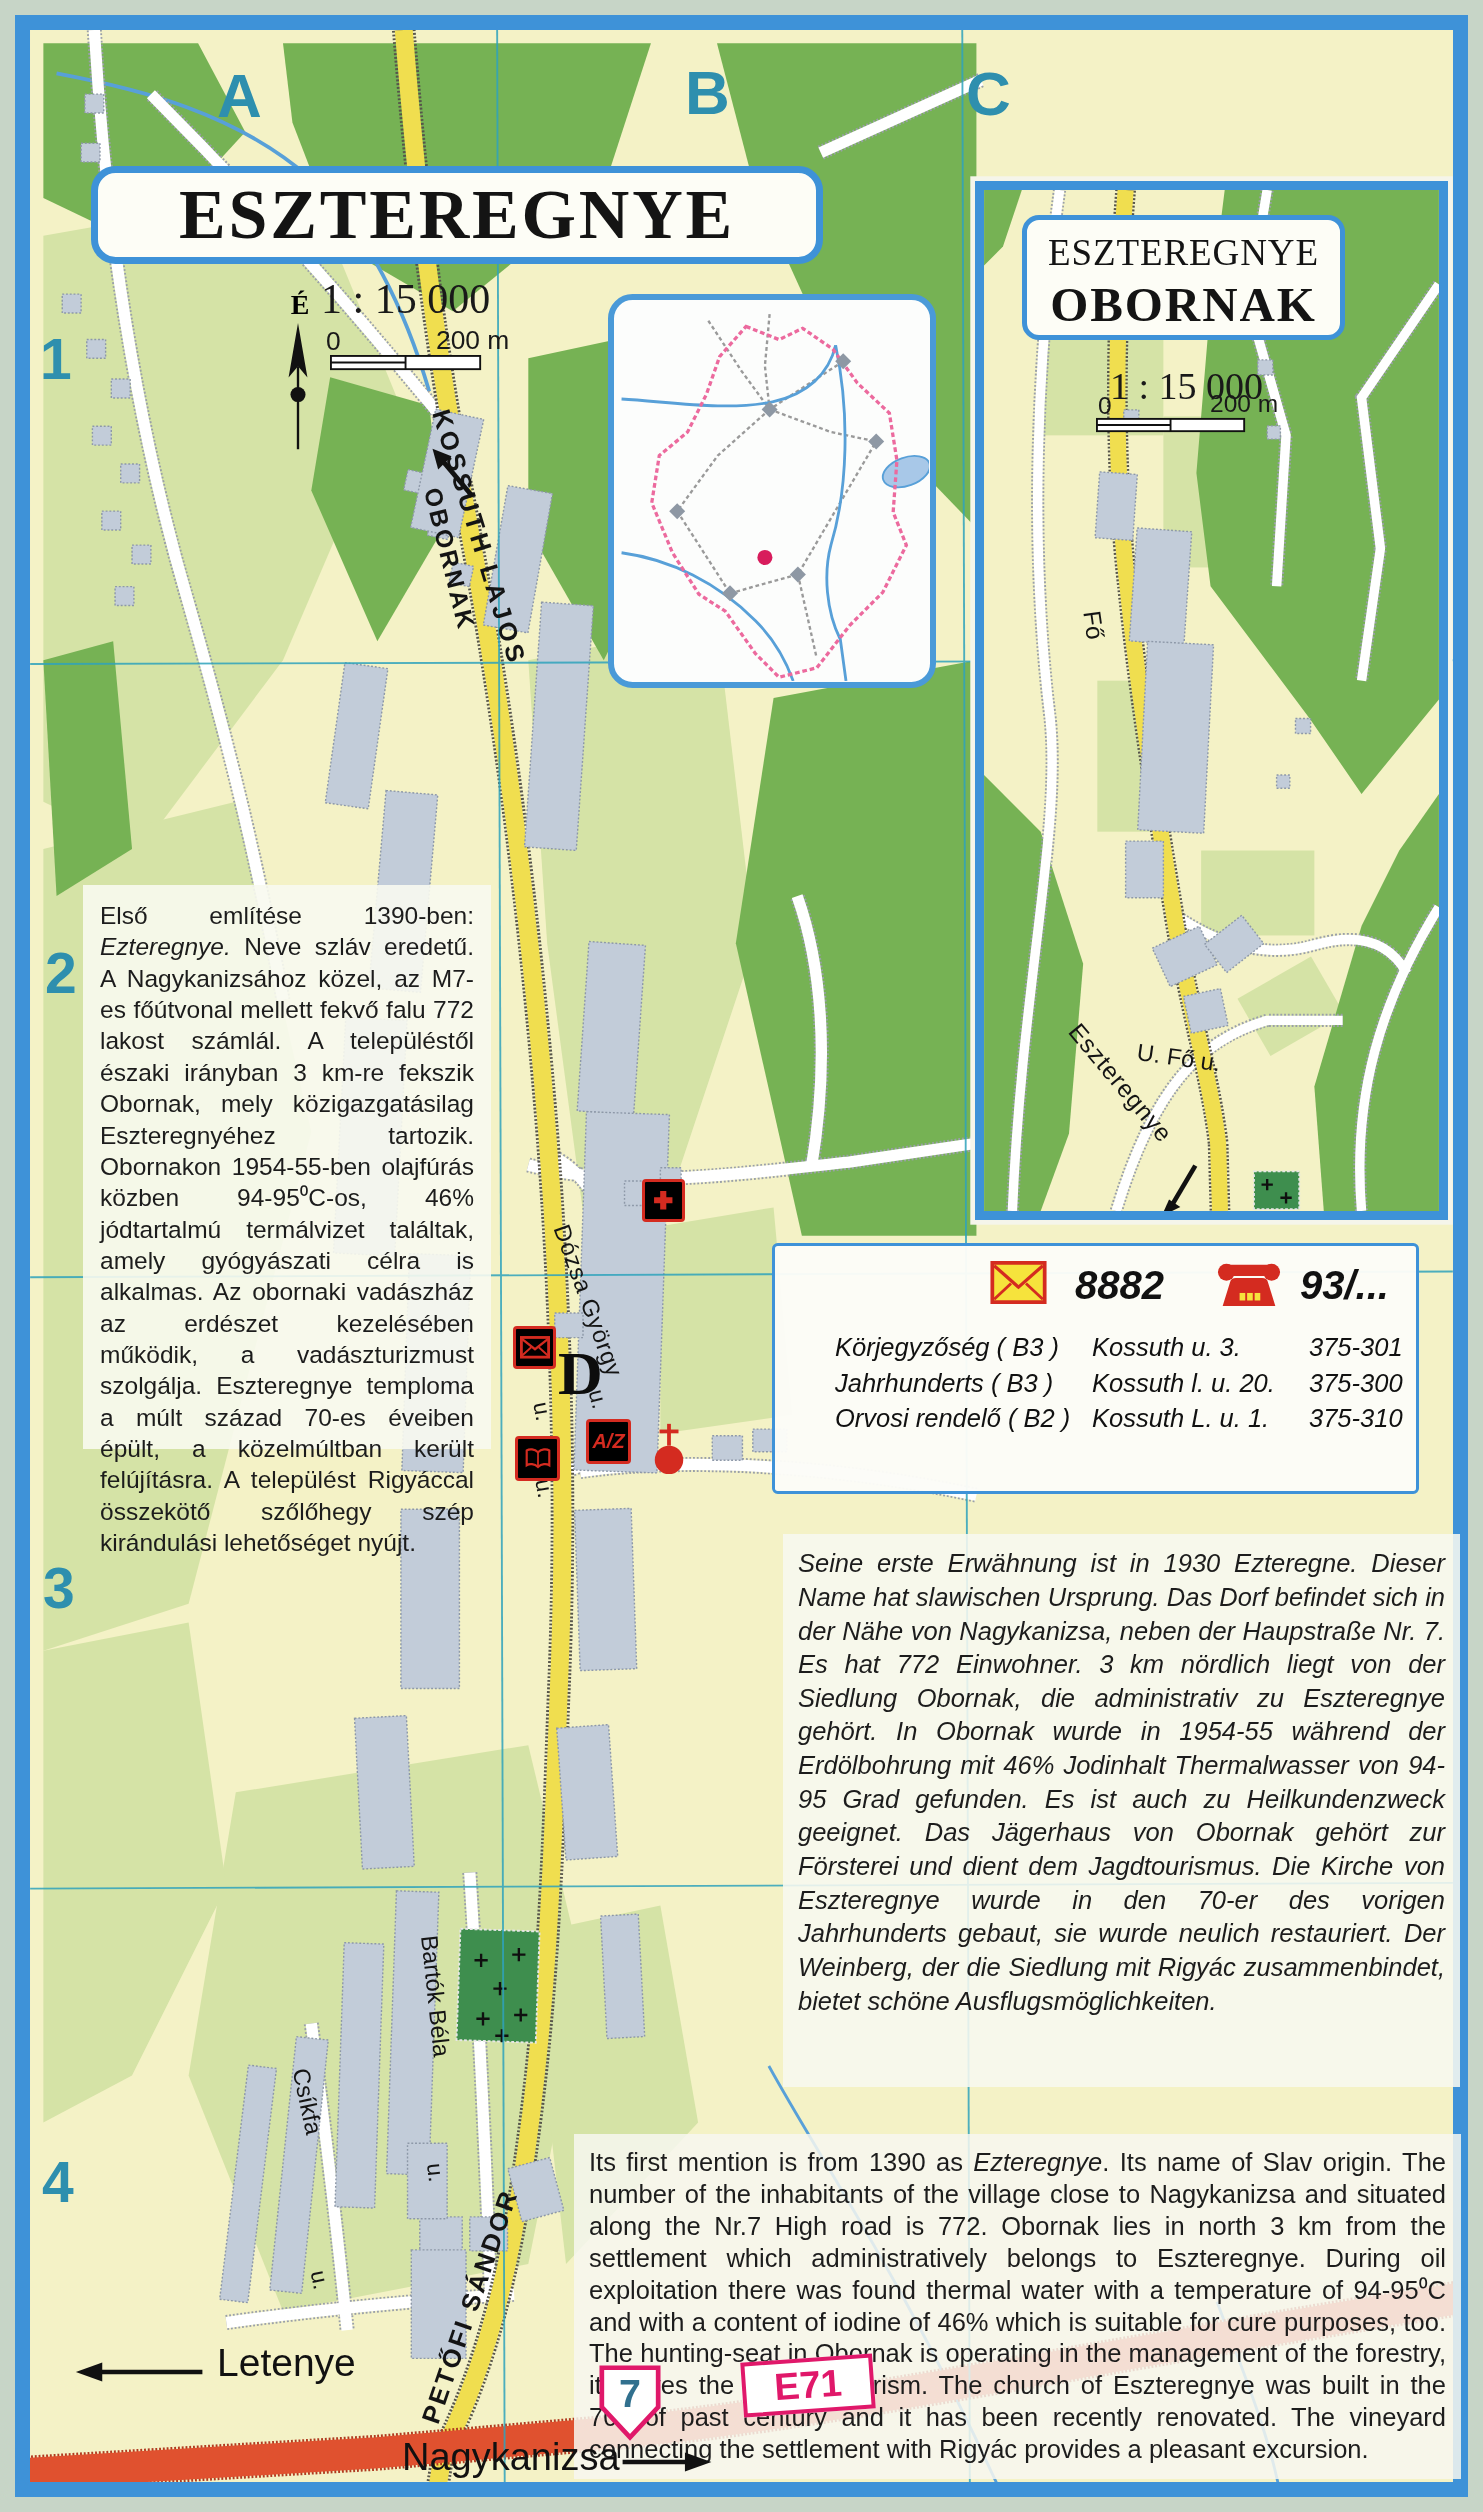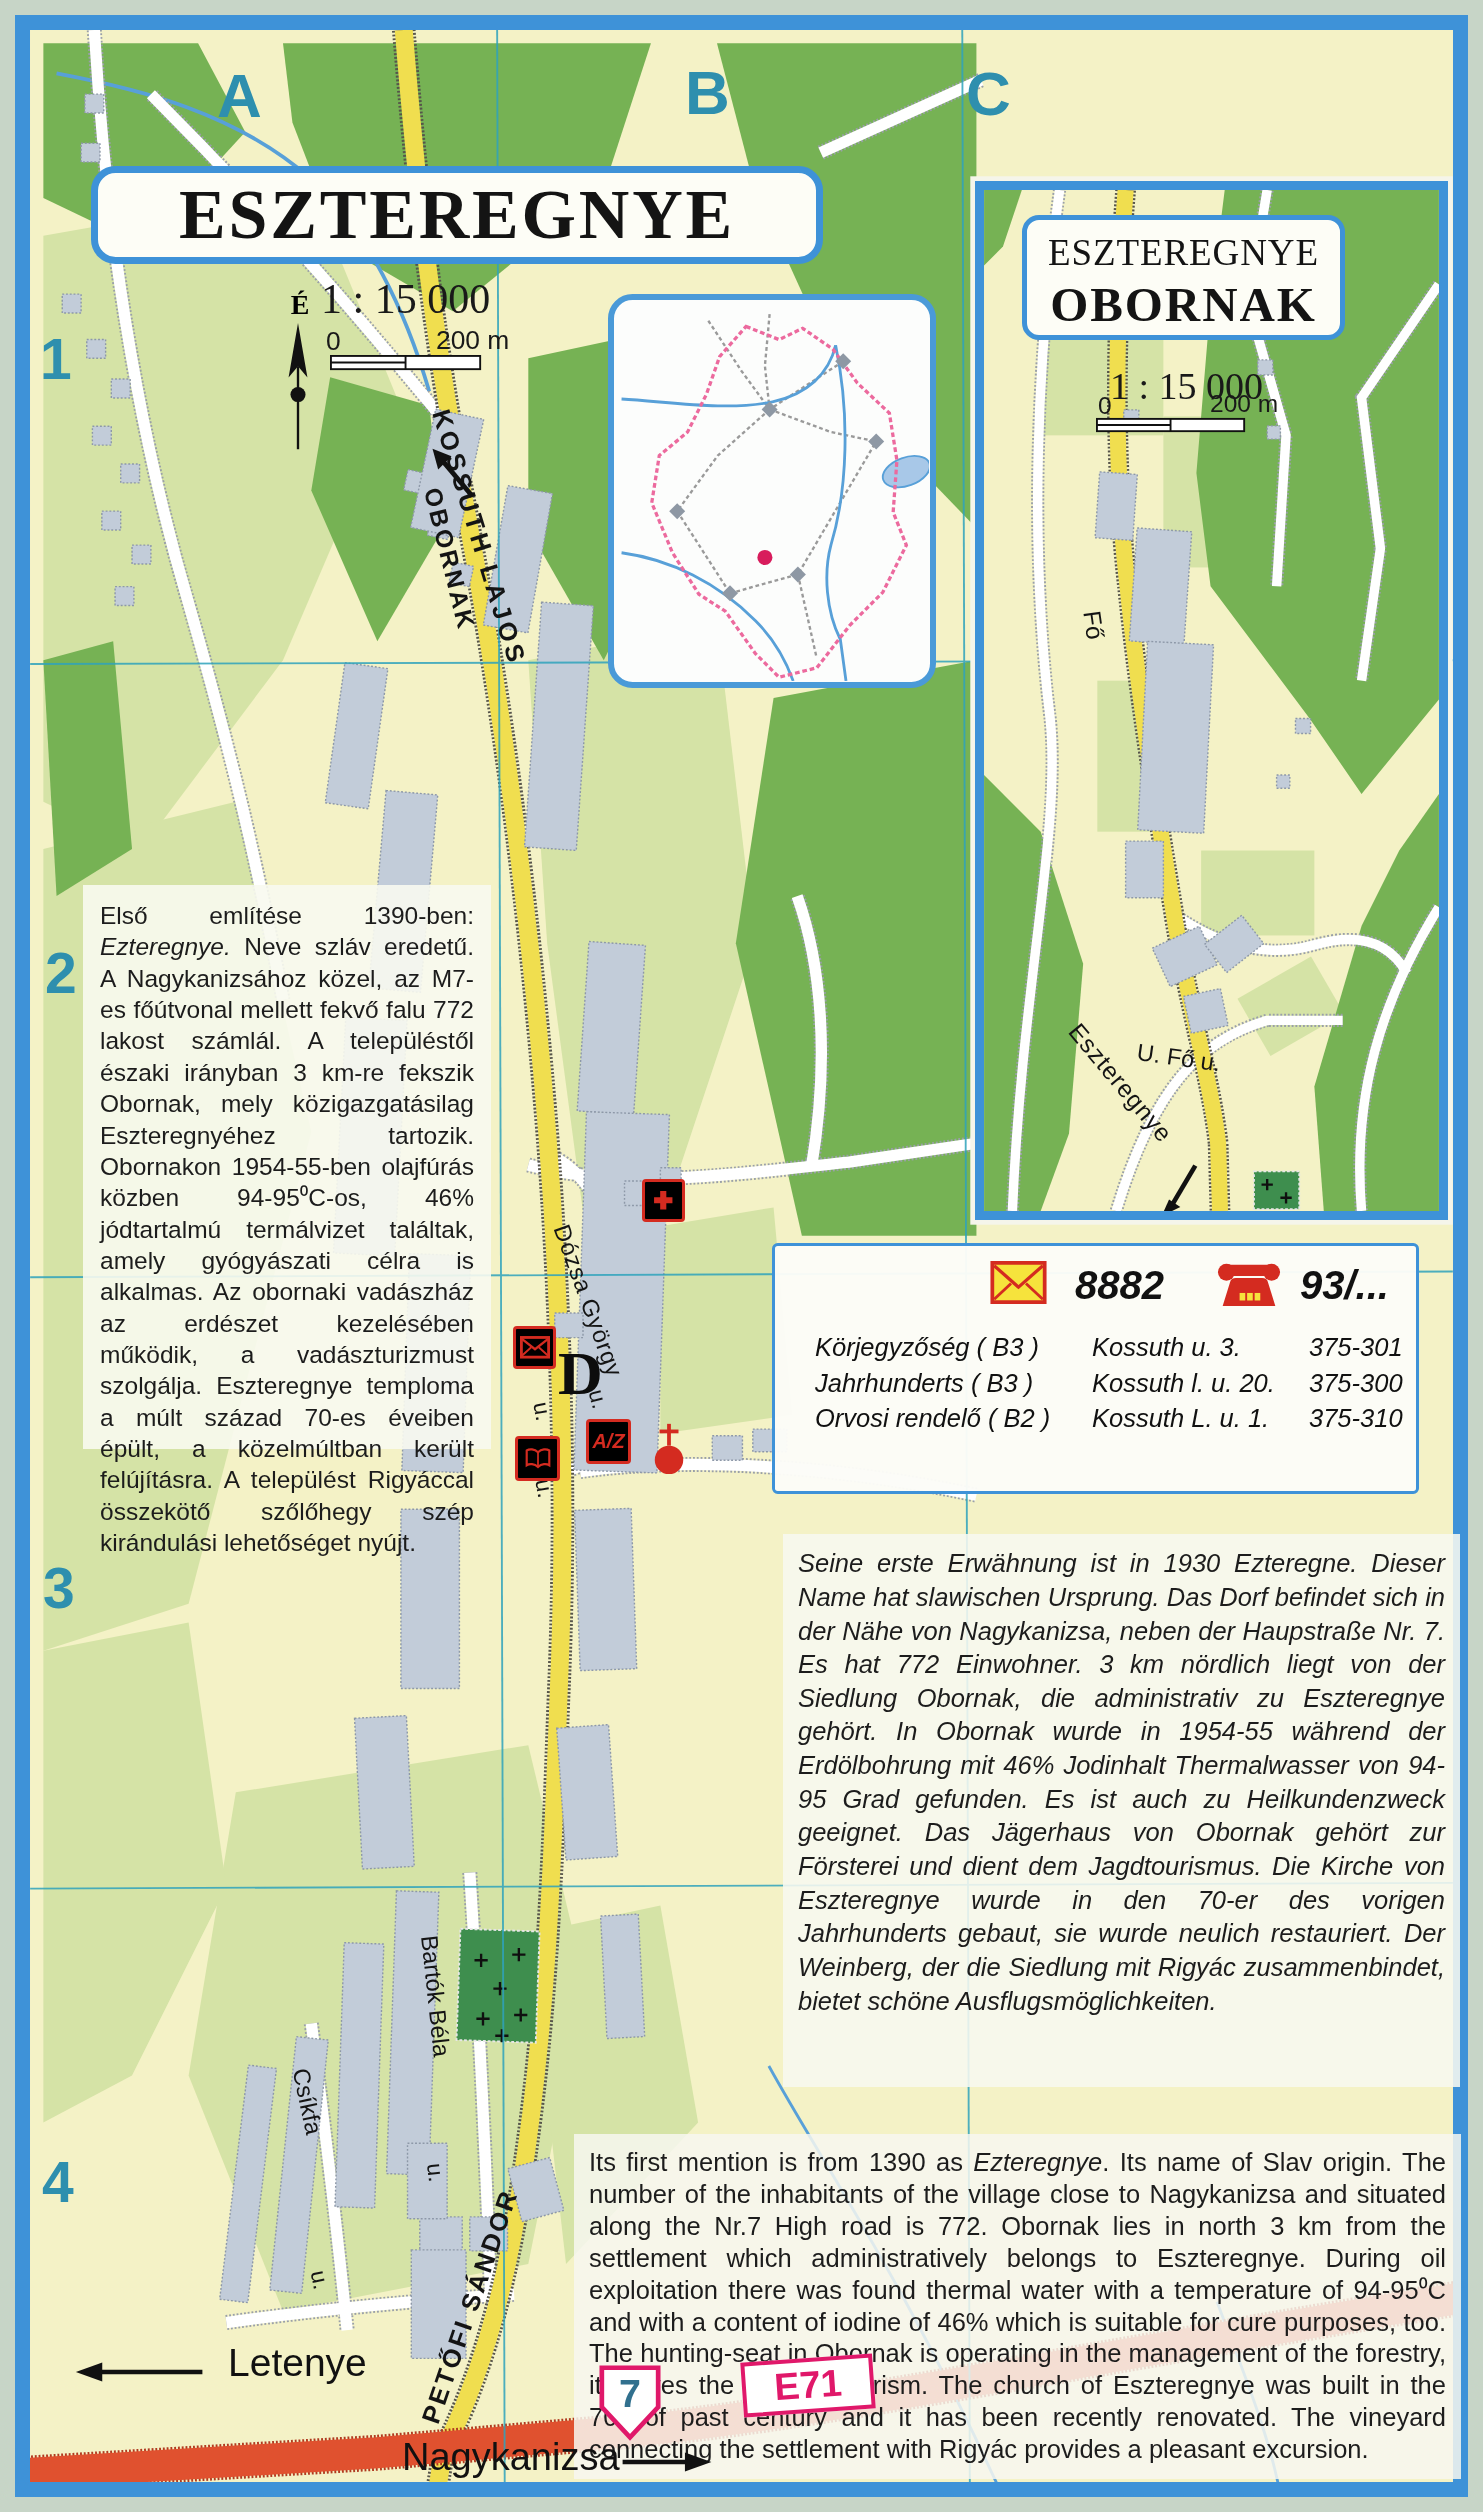--- a/index.html
+++ b/index.html
@@ -29,21 +29,21 @@
     background:rgba(247,248,240,.88);font-style:italic;font-size:25.5px;line-height:1.32;}
   #en-block{left:574px;top:2134px;width:887px;height:345px;padding:13.2px 15px;
     background:rgba(247,247,240,.85);font-size:25.5px;line-height:1.25;}
   
   #info-box{position:absolute;left:772px;top:1243px;width:647px;height:251px;z-index:26;
     background:rgba(252,252,248,.97);border:3.8px solid #3e92d8;border-radius:5.7px;box-sizing:border-box;
     font-style:italic;color:#111;}
   #info-box .hdr{position:absolute;top:15px;left:0;width:100%;height:53px;}
   #info-box .hdr .num{position:absolute;font-weight:bold;font-size:40px;top:1.9px;}
   .info-row{position:absolute;left:0;width:100%;font-size:25.5px;}
-  .info-row .c1{position:absolute;left:40px;font-style:italic;} .info-row .c2{position:absolute;left:317px;} .info-row .c3{position:absolute;left:534px;}
+  .info-row .c1{position:absolute;left:60px;font-style:italic;} .info-row .c2{position:absolute;left:317px;} .info-row .c3{position:absolute;left:534px;}
   #pop-line{position:absolute;left:0;width:100%;top:194px;text-align:center;font-size:29px;}
   #pop-line b{font-size:37px;font-style:italic;}
   
   #locator{position:absolute;left:608px;top:294px;width:328px;height:394px;z-index:28;
     background:#fcfdfc;border:6.6px solid #4a9ad8;border-radius:24.5px;box-sizing:border-box;overflow:hidden;}
   
   #inset{position:absolute;left:975px;top:181px;width:455px;height:1021px;z-index:27;
     border:9.4px solid #3e92d8;box-shadow:0 0 0 4.7px #f5f5ea;background:#f4f2c6;overflow:hidden;}
   #inset-title{position:absolute;left:38px;top:24.5px;width:323px;height:125px;box-sizing:border-box;
     background:#fdfdf6;border:5.7px solid #3e92d8;border-radius:17px;text-align:center;
@@ -446,21 +446,21 @@
 <div id="de-block" class="txt">Seine erste Erwähnung ist in 1930 Ezteregne. Dieser Name hat slawischen Ursprung. Das Dorf befindet sich in der Nähe von Nagykanizsa, neben der Haupstraße Nr. 7. Es hat 772 Einwohner. 3 km nördlich liegt von der Siedlung Obornak, die administrativ zu Eszteregnye gehört. In Obornak wurde in 1954-55 während der Erdölbohrung mit 46% Jodinhalt Thermalwasser von 94-95 Grad gefunden. Es ist auch zu Heilkundenzweck geeignet. Das Jägerhaus von Obornak gehört zur Försterei und dient dem Jagdtourismus. Die Kirche von Eszteregnye wurde in den 70-er des vorigen Jahrhunderts gebaut, sie wurde neulich restauriert. Der Weinberg, der die Siedlung mit Rigyác zusammenbindet, bietet schöne Ausflugsmöglichkeiten.</div>
 
 <div id="en-block" class="txt">
   <span>Its first mention is from 1390 as </span><i>Ezteregnye</i><span>. Its name of Slav origin. The number of the inhabitants of the village close to Nagykanizsa and situated along the Nr.7 High road is 772. Obornak lies in north 3 km from the settlement which administratively belongs to Eszteregnye. During oil exploitation there was found thermal water with a temperature of 94-95⁰C and with a content of iodine of 46% which is suitable for cure purposes, too. The hunting-seat in Obornak is operating in the management of the forestry, it serves the hunting-tourism.  The church of Eszteregnye was built in the 70s of past century and it has been recently renovated. The vineyard connecting the settlement with Rigyác provides a pleasant excursion.</span>
 </div>
 
 <svg class="abs" style="left:70px;top:2355px;z-index:30;" width="142" height="34" viewBox="0 0 150 36">
   <line x1="140" y1="18" x2="28" y2="18" class="arrow-line"></line>
   <polygon points="6,18 34,8 34,28" class="arrow-head"></polygon>
 </svg>
-<div class="dest" style="left:217px;top:2341px;margin-left:11px;">Letenye</div>
+<div class="dest" style="left:217px;top:2341px;">Letenye</div>
 <div class="dest" style="left:402px;top:2436px;font-size:38px;">Nagykanizsa</div>
 <svg class="abs" style="left:615px;top:2445px;z-index:30;" width="104" height="34" viewBox="0 0 110 36">
   <line x1="8" y1="18" x2="80" y2="18" class="arrow-line"></line>
   <polygon points="102,18 74,8 74,28" class="arrow-head"></polygon>
 </svg>
 <svg class="abs" style="left:598px;top:2364px;z-index:30;" width="64" height="77" viewBox="0 0 68 82">
   <path d="M4 4 H64 V46 L34 78 L4 46 Z" fill="#fff" stroke="#e0186a" stroke-width="5"></path>
   <text x="34" y="46" text-anchor="middle" font-size="42" font-weight="bold" fill="#31708e" font-family="Liberation Sans, sans-serif">7</text>
 </svg>
 <div id="e71">E71</div>

